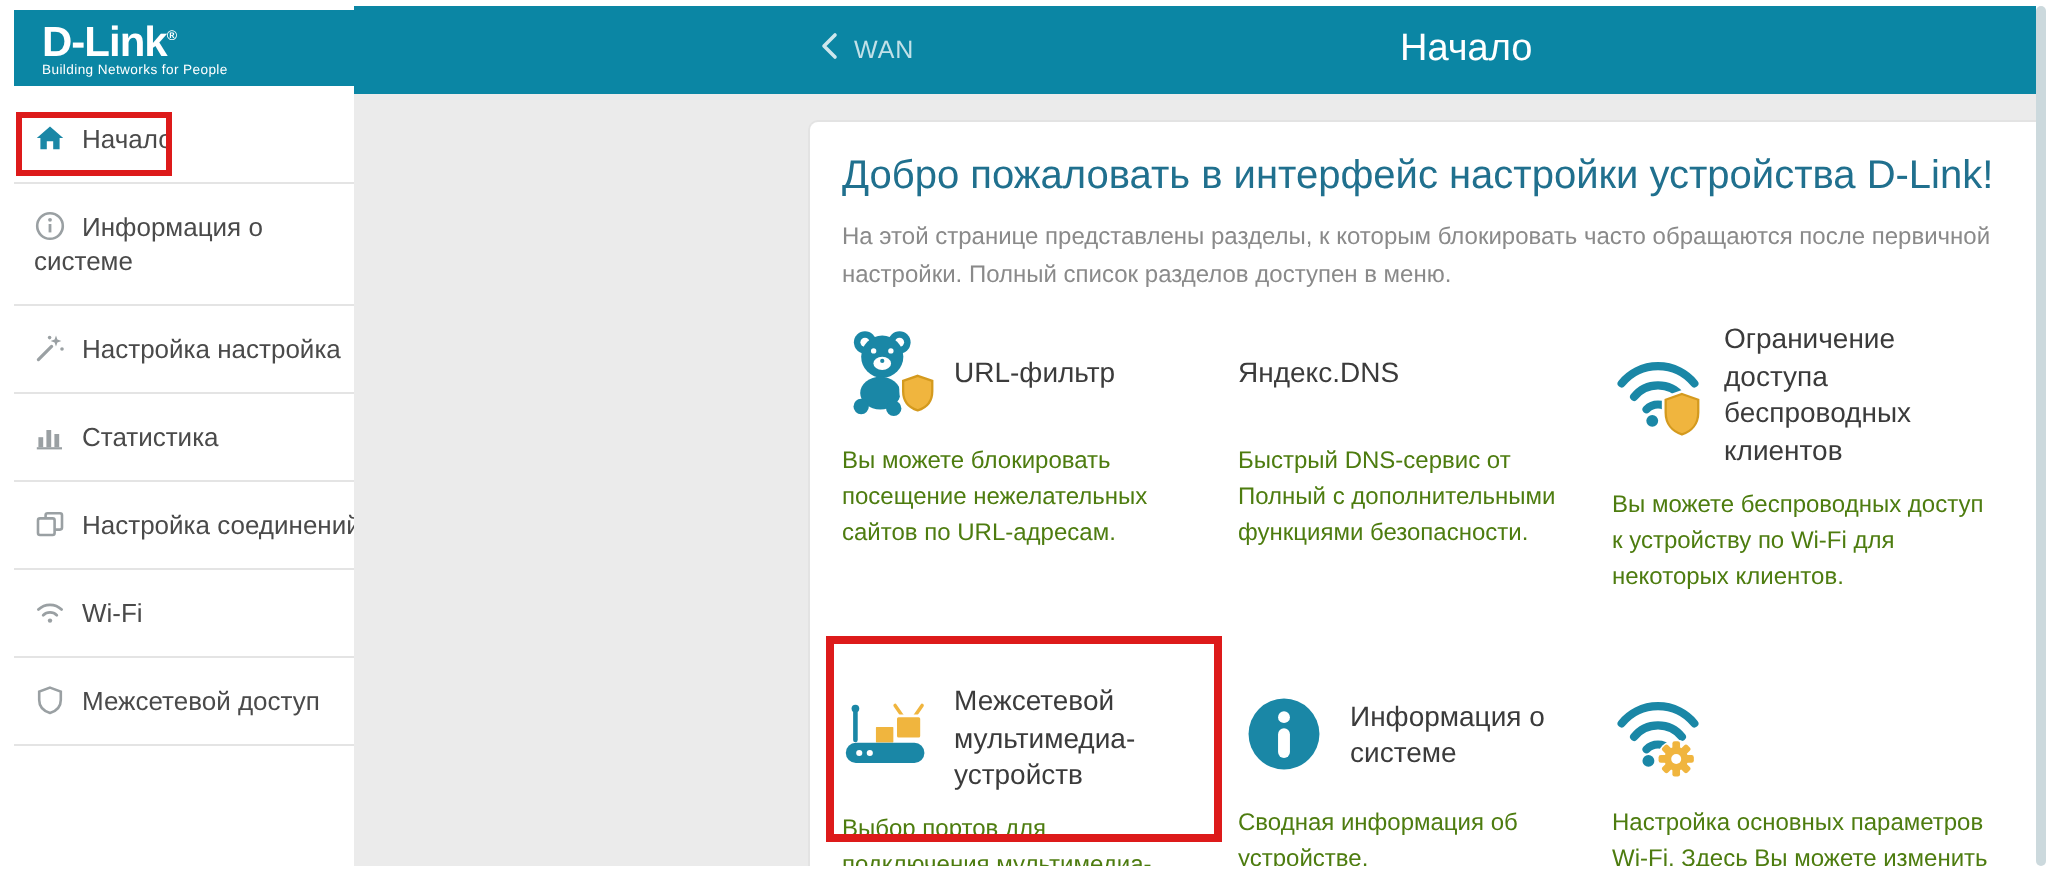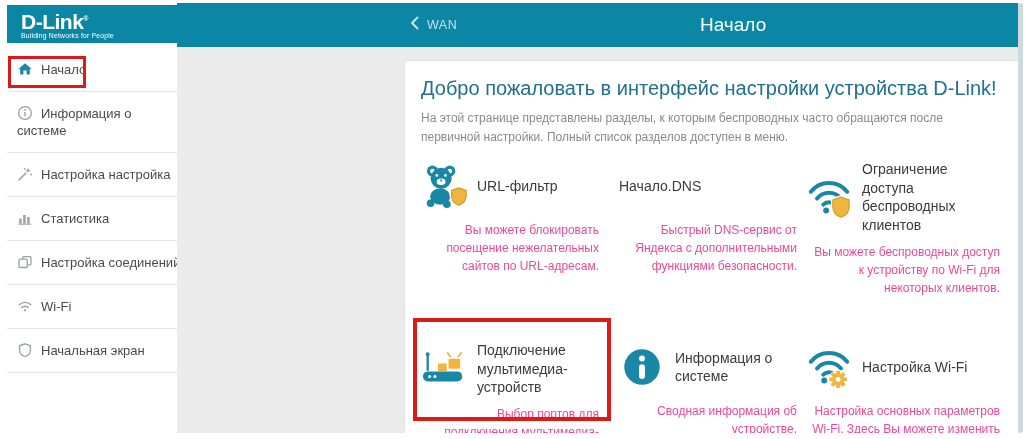--- a/index.html
+++ b/index.html
@@ -35,21 +35,21 @@
            padding:15px 18px 0 16px; overflow:hidden; }
   .welcome-title { color:#20708e; font-size:20px; font-weight:400; line-height:1.2; }
   .welcome-text { margin-top:9px; font-size:12px; line-height:1.55; color:#8a8a8a; max-width:585px; }
 
   .cards { margin-top:14px; display:grid; grid-template-columns:198px 187px 1fr; row-gap:44px; }
   .card { cursor:pointer; }
   .card-head { display:flex; align-items:center; gap:10px; min-height:52px; }
   .card-icon { width:46px; height:46px; flex:0 0 46px; }
   .card-icon svg { width:46px; height:46px; display:block; }
   .card-title { font-size:14px; color:#3b3b3b; line-height:1.32; max-width:150px; }
-  .card-desc { margin-top:9px; font-size:12px; line-height:1.5; color:#ec4899; max-width:178px;text-align:right; }
+  .card-desc { margin-top:9px; font-size:12px; line-height:1.5; color:#4d7c0f; max-width:178px; }
   .card:nth-child(3n) .card-desc { max-width:212px; }
   .card:nth-child(3n) .card-title { max-width:158px; }
 
   
   .hl-box { position:absolute; border:3px solid #dd1a1a; pointer-events:none; z-index:5; }
   .hl-sidebar { left:8px; top:56px; width:78px; height:32px; }
   .hl-card { left:413px; top:318px; width:198px; height:103px; border-width:4px; }
 </style>
 </head>
 <body>
@@ -127,28 +127,28 @@
             <path d="M4.6 9.6 A4.8 4.8 0 0 1 11.4 9.6"></path>
             <circle cx="8" cy="12.3" r="1.1" fill="#9aa0a3" stroke="none"></circle>
           </svg>
       </span><span>Wi-Fi</span>
     </div>
     <div class="side-item">
       <span class="side-icon">
         <svg viewBox="0 0 16 16" fill="none" stroke="#9aa0a3" stroke-width="1.3">
             <path d="M8 1.8 L13.4 3.8 V8 c0 3.5 -2.5 5.6 -5.4 6.5 C5.1 13.6 2.6 11.5 2.6 8 V3.8 Z"></path>
           </svg>
-      </span><span>Начальная экран</span>
+      </span><span>Межсетевой доступ</span>
     </div>
   </div>
 
   <div class="main">
     <div class="panel">
       <div class="welcome-title">Добро пожаловать в интерфейс настройки устройства D-Link!</div>
-      <div class="welcome-text">На этой странице представлены разделы, к которым беспроводных часто обращаются после первичной настройки. Полный список разделов доступен в меню.</div>
+      <div class="welcome-text">На этой странице представлены разделы, к которым блокировать часто обращаются после первичной настройки. Полный список разделов доступен в меню.</div>
 
       <div class="cards">
 
         <div class="card">
           <div class="card-head">
             <span class="card-icon">
               <svg viewBox="0 0 48 48">
                 <circle cx="12" cy="8.5" r="5.8" fill="#1a87a6"></circle>
                   <circle cx="30" cy="8.5" r="5.8" fill="#1a87a6"></circle>
                 <circle cx="12" cy="8.5" r="2.4" fill="#fff"></circle>
@@ -167,23 +167,23 @@
                 </g>
               </svg>
             </span>
             <span class="card-title">URL-фильтр</span>
           </div>
           <p class="card-desc">Вы можете блокировать посещение нежелательных сайтов по URL-адресам.</p>
         </div>
 
         <div class="card">
           <div class="card-head">
-            <span class="card-title">Начало.DNS</span>
-          </div>
-          <p class="card-desc">Быстрый DNS-сервис от Яндекса с дополнительными функциями безопасности.</p>
+            <span class="card-title">Яндекс.DNS</span>
+          </div>
+          <p class="card-desc">Быстрый DNS-сервис от Полный с дополнительными функциями безопасности.</p>
         </div>
 
         <div class="card">
           <div class="card-head">
             <span class="card-icon">
               <svg viewBox="0 0 48 48">
                 <g stroke="#1a87a6" stroke-width="4.2" fill="none" stroke-linecap="round">
                   <path d="M5 18.5 A24.5 24.5 0 0 1 43 18.5"></path>
                   <path d="M11.5 25.5 A16 16 0 0 1 36.5 25.5"></path>
                   <path d="M18 32 A8.5 8.5 0 0 1 30 32"></path>
@@ -207,21 +207,21 @@
                 <path d="M7 25 V10" stroke="#1a87a6" stroke-width="2.4" stroke-linecap="round" fill="none"></path>
                 <circle cx="7" cy="8.6" r="2" fill="#1a87a6"></circle>
                 <rect x="17" y="17.5" width="10.5" height="9.5" rx="1" fill="#f0b53e" stroke="#fff" stroke-width="1.4"></rect>
                 <path d="M31.5 12.5 l-3.8 -5.5 M38 12.5 l3.8 -5.5" stroke="#f0b53e" stroke-width="1.8" fill="none" stroke-linecap="round"></path>
                 <rect x="28" y="12.5" width="13.5" height="12" rx="1.5" fill="#f0b53e" stroke="#fff" stroke-width="1.4"></rect>
                 <rect x="2" y="26.5" width="41" height="10.5" rx="5.2" fill="#1a87a6"></rect>
                 <circle cx="9" cy="31.8" r="1.6" fill="#fff"></circle>
                   <circle cx="14.5" cy="31.8" r="1.6" fill="#fff"></circle>
               </svg>
             </span>
-            <span class="card-title">Подключение мультимедиа-устройств</span>
+            <span class="card-title">Межсетевой мультимедиа-устройств</span>
           </div>
           <p class="card-desc">Выбор портов для подключения мультимедиа-устройств.</p>
         </div>
 
         <div class="card">
           <div class="card-head">
             <span class="card-icon">
               <svg viewBox="0 0 48 48">
                 <circle cx="24" cy="24" r="18.5" fill="#1a87a6"></circle>
                 <circle cx="24" cy="15.2" r="3.1" fill="#fff"></circle>
@@ -249,21 +249,20 @@
                     <rect x="-2" y="-9.2" width="4" height="18.4" rx="1.2"></rect>
                     <rect x="-2" y="-9.2" width="4" height="18.4" rx="1.2" transform="rotate(45)"></rect>
                     <rect x="-2" y="-9.2" width="4" height="18.4" rx="1.2" transform="rotate(90)"></rect>
                     <rect x="-2" y="-9.2" width="4" height="18.4" rx="1.2" transform="rotate(135)"></rect>
                   </g>
                   <circle r="6.2" fill="#f0b53e"></circle>
                   <circle r="2.6" fill="#fff"></circle>
                 </g>
               </svg>
             </span>
-            <span class="card-title">Настройка Wi-Fi</span>
           </div>
           <p class="card-desc">Настройка основных параметров Wi-Fi. Здесь Вы можете изменить имя сети, параметры безопасности и др.</p>
         </div>
 
       </div>
     </div>
   </div>
 
   <div class="hl-box hl-sidebar"></div>
   <div class="hl-box hl-card"></div>

